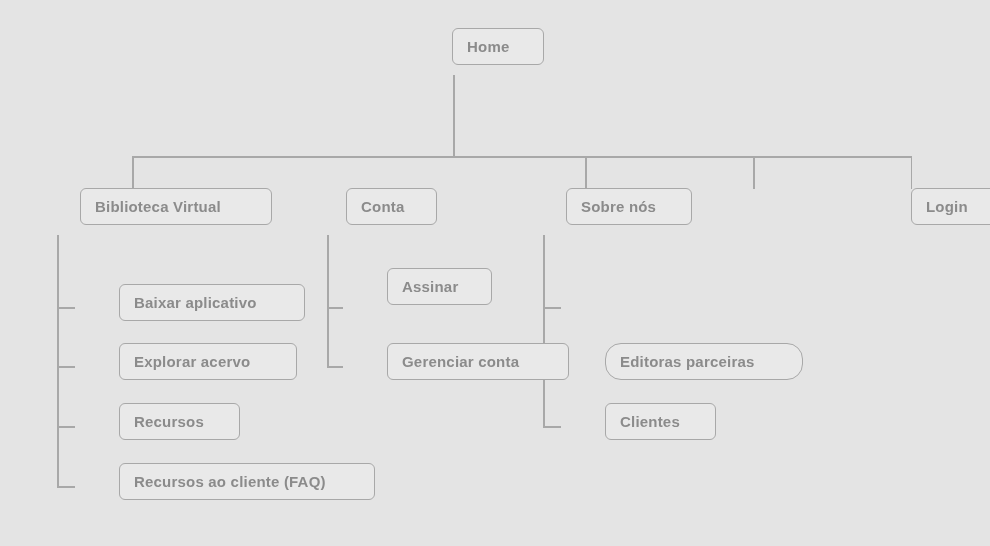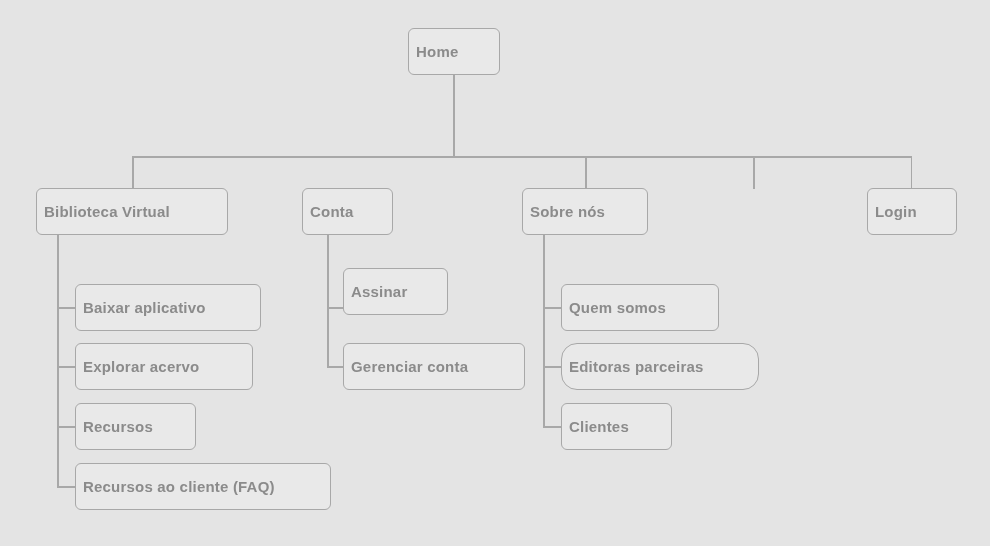--- a/index.html
+++ b/index.html
@@ -13,33 +13,34 @@
   .canvas {
     position: relative;
     width: 990px;
     height: 546px;
     background: #e4e4e4;
     overflow: hidden;
   }
   .node {
     position: absolute;
     box-sizing: border-box;
-    height: 47px;
+    height: 37px;
     border: 1.5px solid #a8a8a8;
     border-radius: 6px;
     background: #e9e9e9;
     display: flex;
     align-items: center;
-    padding-left: 7px;
+    padding-left: 14px;
     color: #8b8b8b;
     font-size: 15px;
     font-weight: 700;
     letter-spacing: 0.2px;
     white-space: nowrap;
     z-index: 2;
+    margin-left: 44px;
   }
   .line {
     position: absolute;
     background: #a8a8a8;
     z-index: 1;
   }
   .vline { width: 1.5px; }
   .hline { height: 1.5px; }
 </style>
 </head>
@@ -79,17 +80,16 @@
   <div class="node" style="left:867px; top:188px; width:90px;">Login</div>
 
   <div class="node" style="left:75px; top:284px; width:186px;">Baixar aplicativo</div>
   <div class="node" style="left:75px; top:343px; width:178px;">Explorar acervo</div>
   <div class="node" style="left:75px; top:403px; width:121px;">Recursos</div>
   <div class="node" style="left:75px; top:463px; width:256px;">Recursos ao cliente (FAQ)</div>
 
   <div class="node" style="left:343px; top:268px; width:105px;text-align:right;">Assinar</div>
   <div class="node" style="left:343px; top:343px; width:182px;">Gerenciar conta</div>
 
-  <div class="node" style="left:561px; top:284px; width:158px;">Quem somos</div>
   <div class="node" style="left:561px; top:343px; width:198px;border-radius:16px;">Editoras parceiras</div>
   <div class="node" style="left:561px; top:403px; width:111px;">Clientes</div>
 
 </div>
 
 </body></html>

